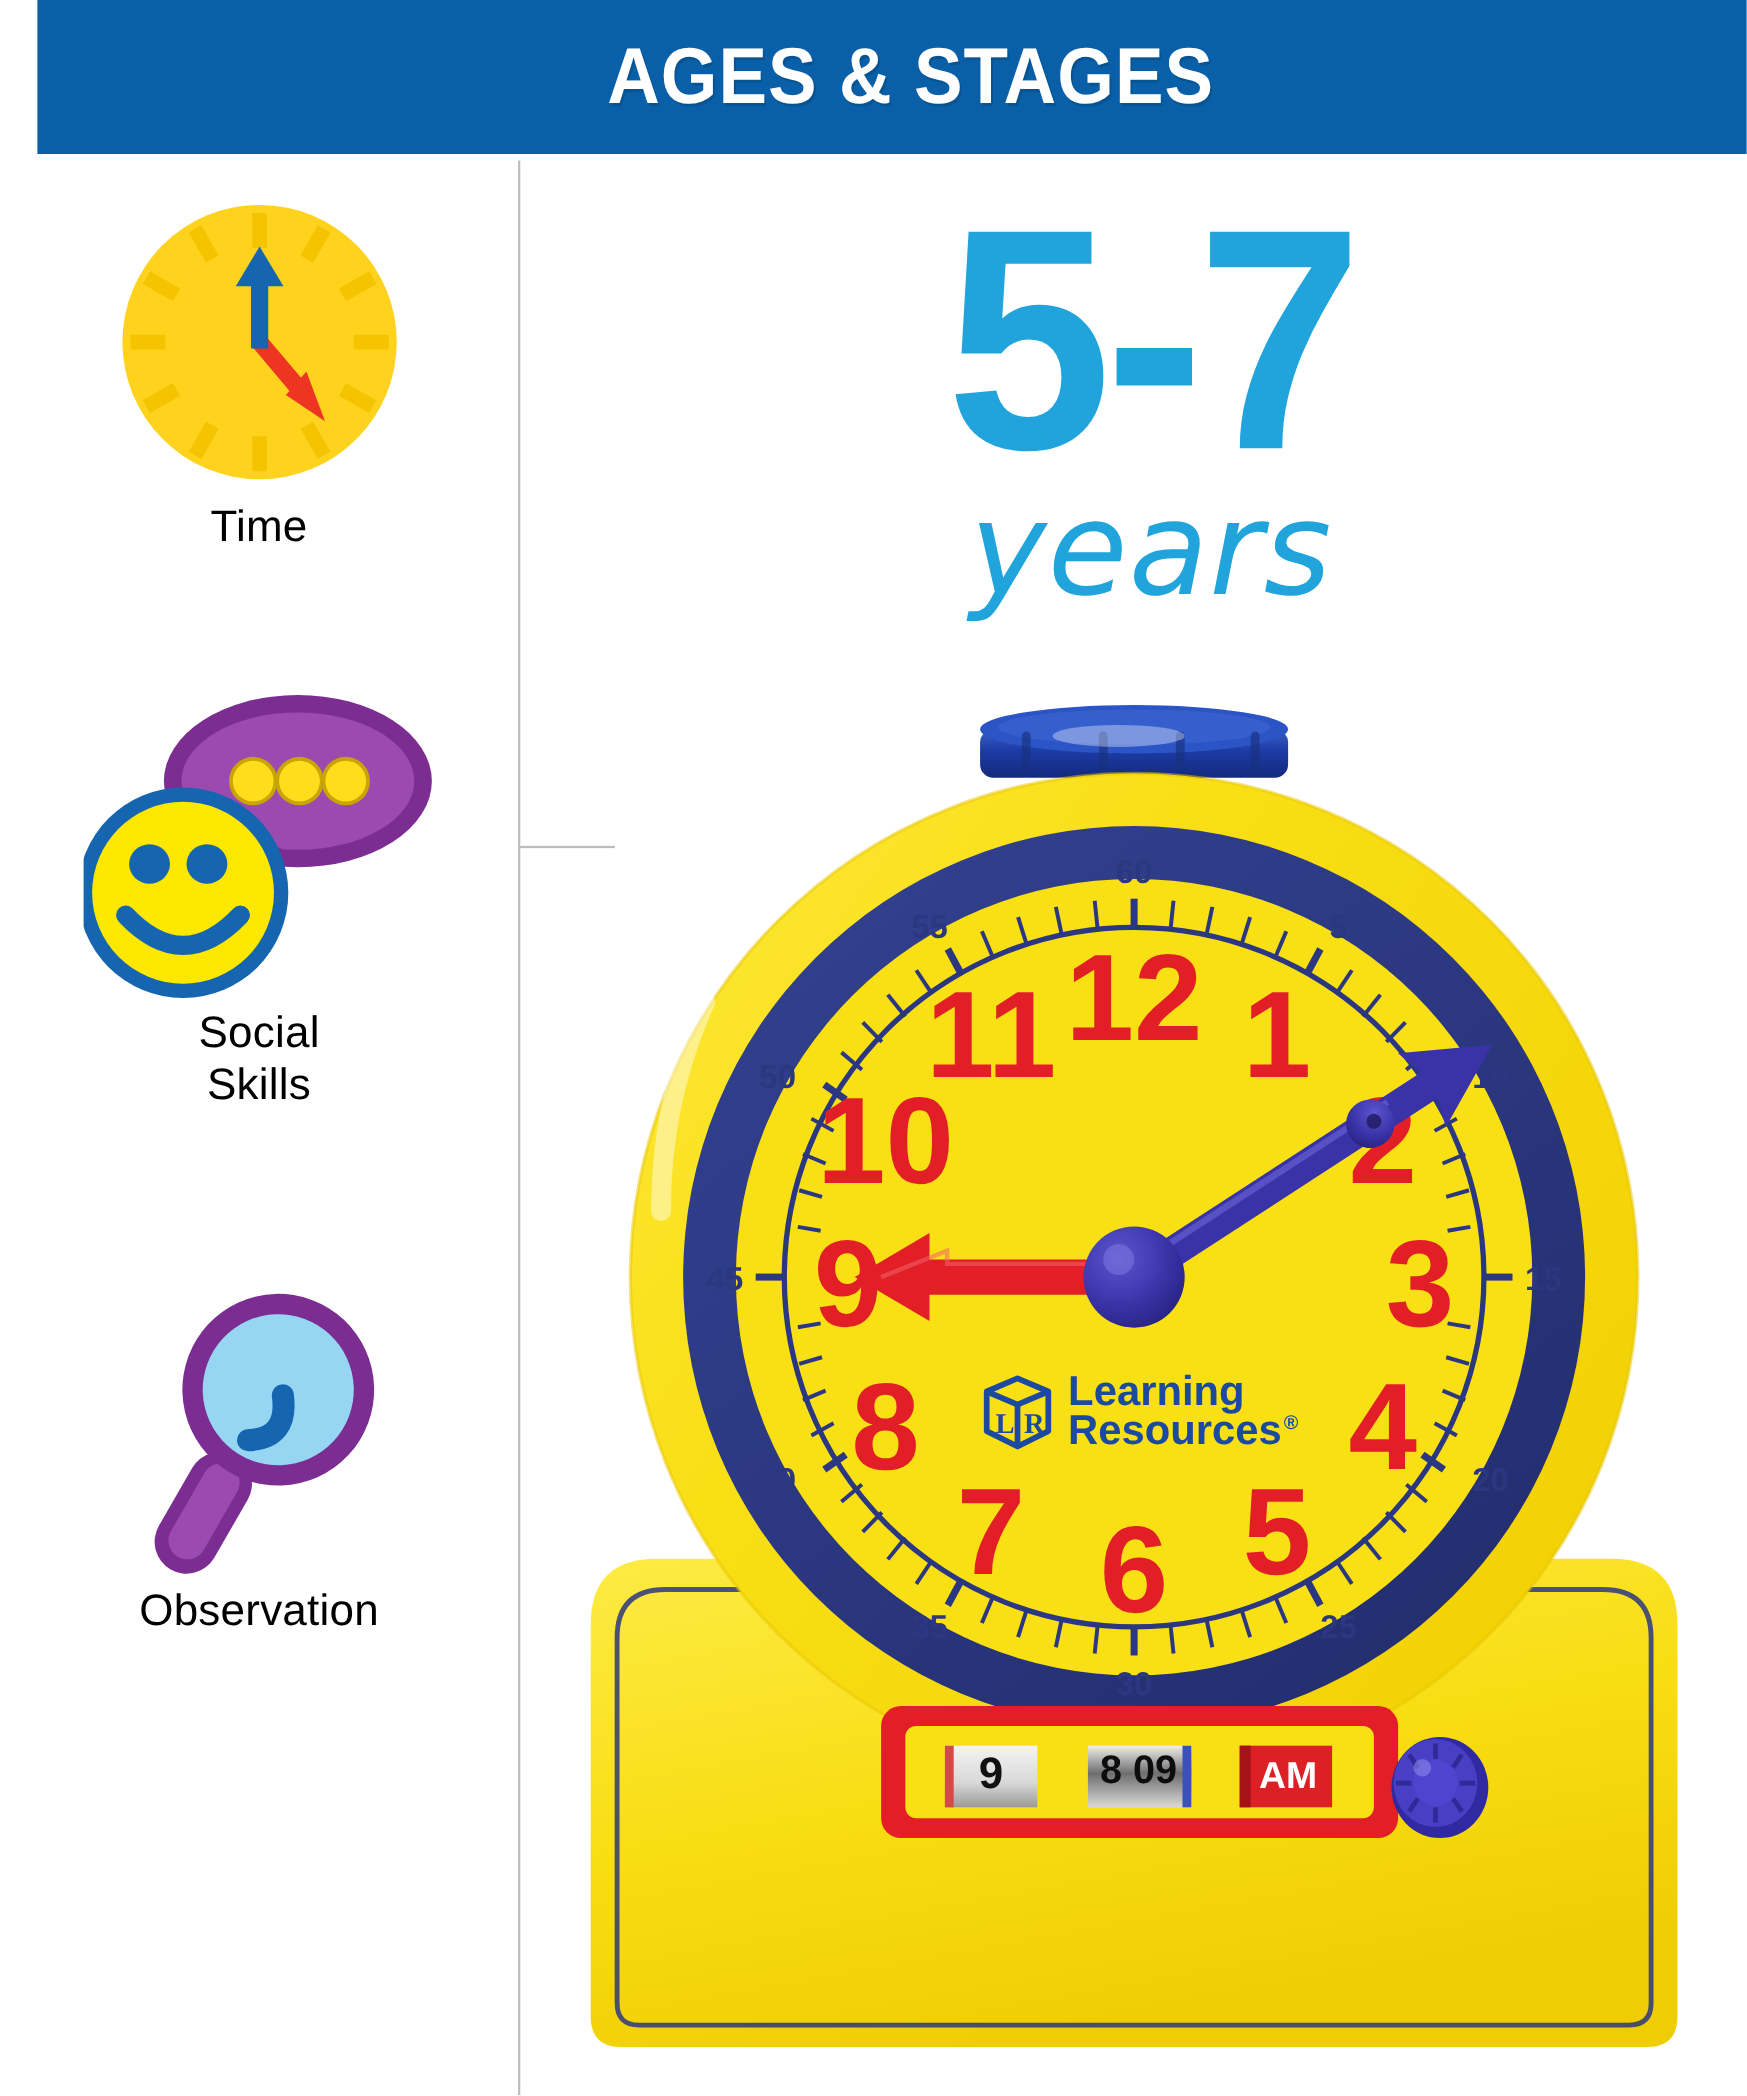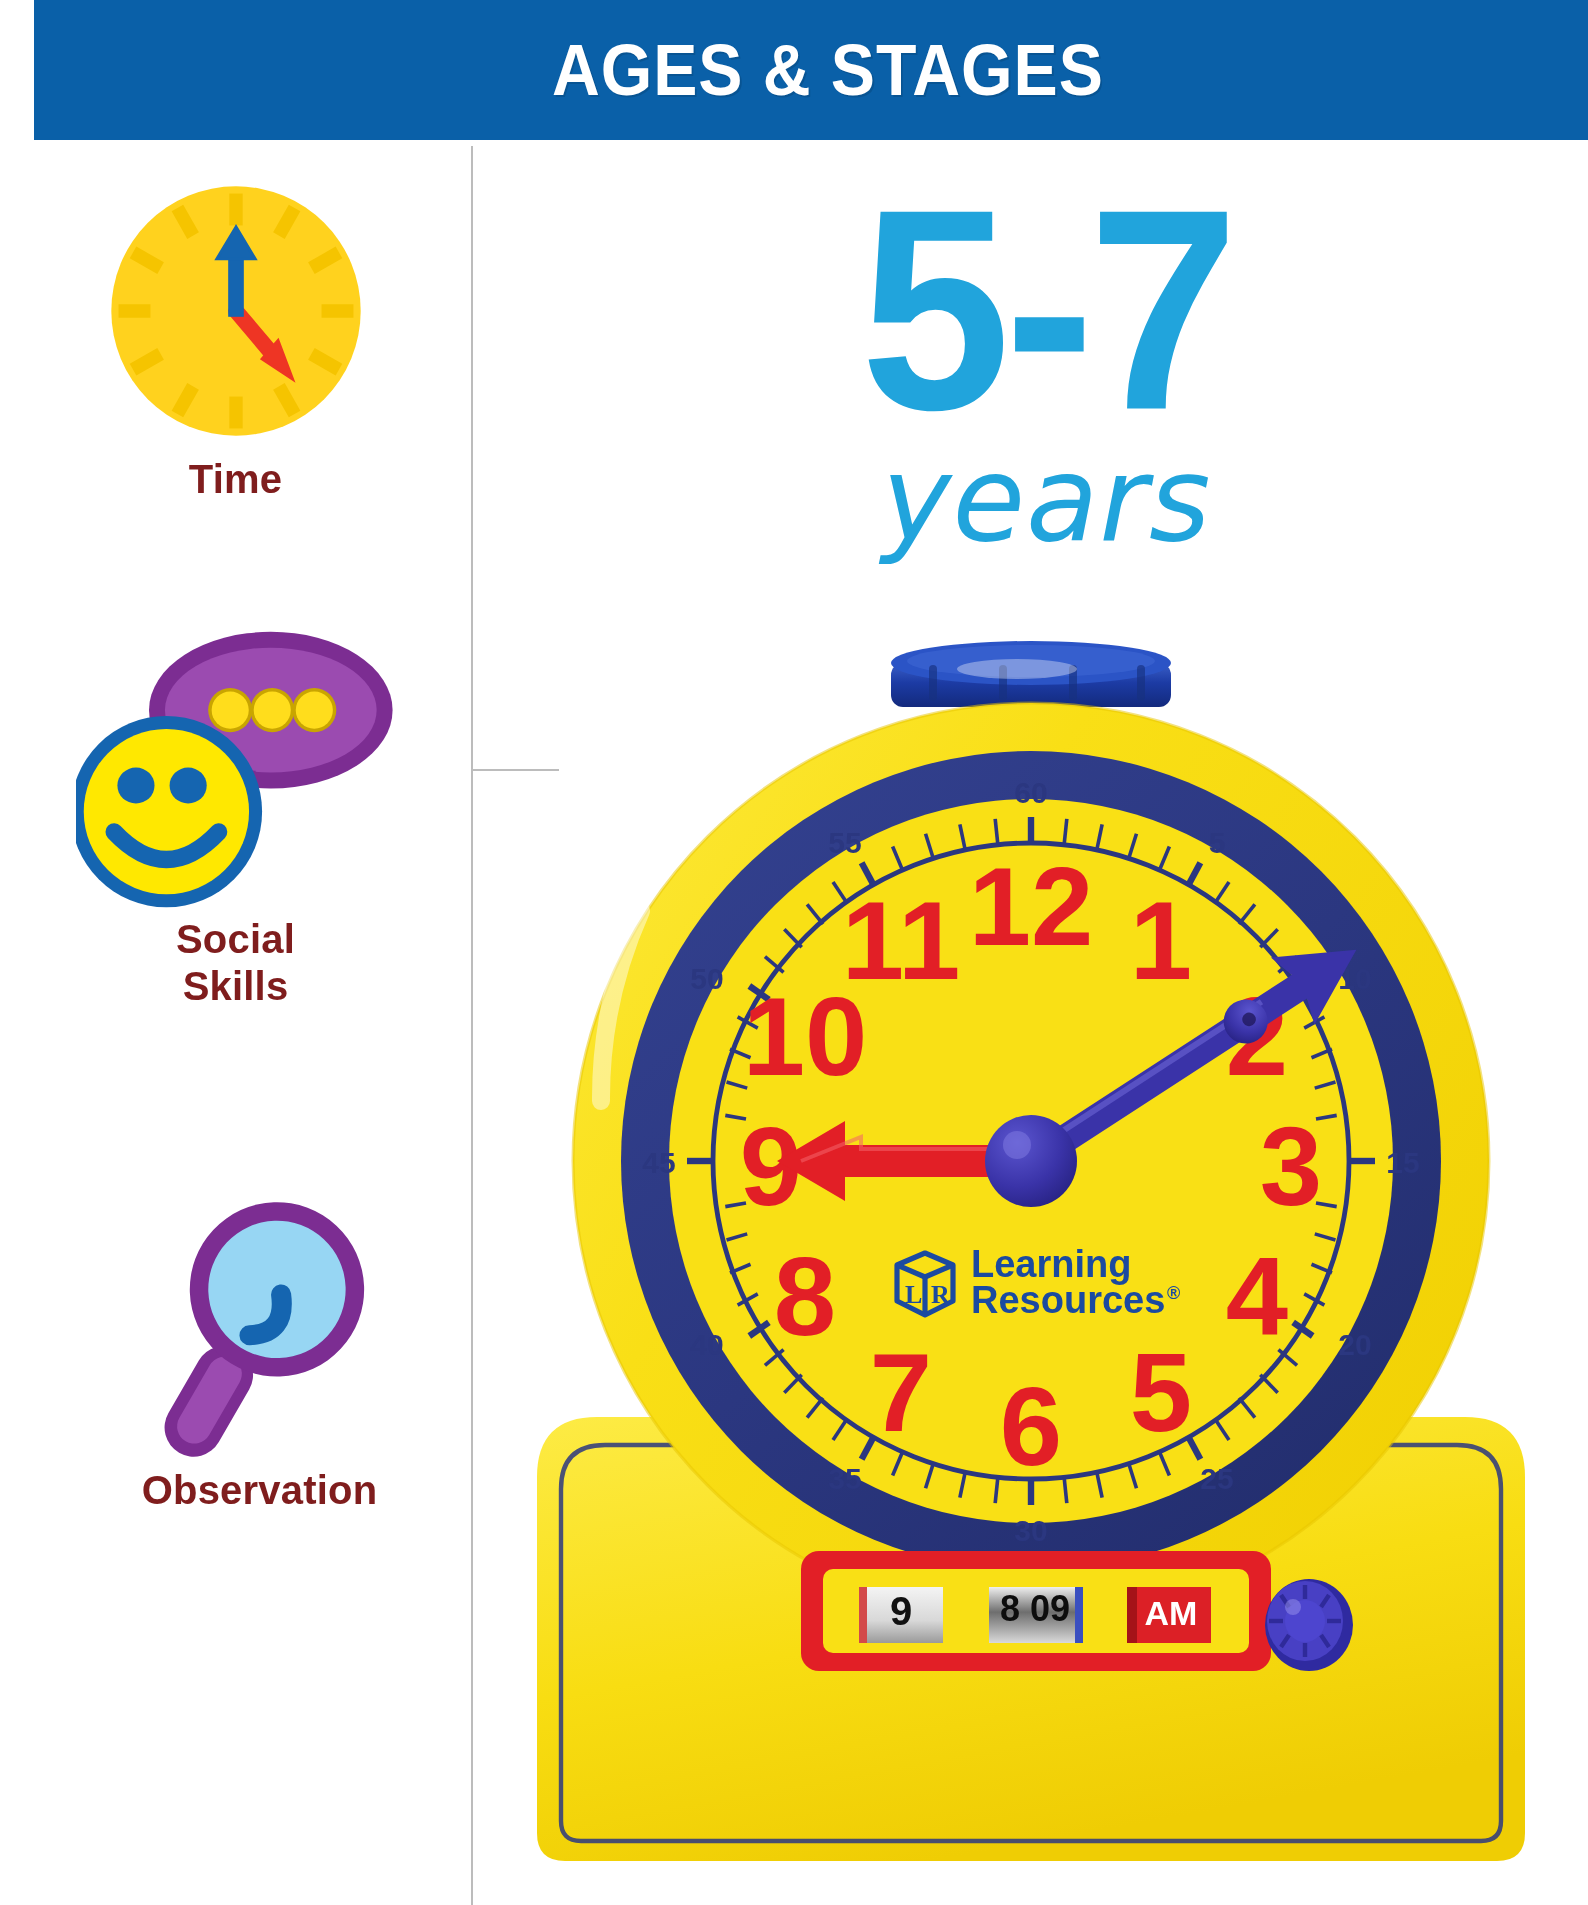--- a/index.html
+++ b/index.html
@@ -61,23 +61,23 @@
     width: 471px; height: 1759px;
   }
   .feature {
     position: absolute;
     left: 0;
     width: 471px;
     text-align: center;
   }
   .feature-label {
     font-family: "Liberation Sans", sans-serif;
-    font-weight: bold;
+    font-weight: normal;
     font-size: 40px;
-    color: #7f1d1d;
+    color: #000000;
     line-height: 1.18;
     letter-spacing: 0.2px;
   }
   .feature-icon {
     display: block;
     margin: 0 auto;
   }
 
   
   .right-col {
@@ -188,21 +188,21 @@
           <ellipse cx="38.5" cy="55" rx="6.4" ry="6.2" fill="#1565b0"></ellipse>
           <path d="M13 71 Q31 90 49 71" fill="none" stroke="#1565b0" stroke-width="6" stroke-linecap="round"></path>
         </g>
       </svg>
       <div class="feature-label">
         <div>Social</div>
         <div>Skills</div>
       </div>
     </div>
 
-    <div class="feature" style="top:1041px;padding-left:24px;">
+    <div class="feature" style="top:1015px;">
       <svg class="feature-icon" width="265" height="280" viewBox="0 0 100 106" aria-hidden="true">
         <g transform="rotate(-2 50 50)">
 
           <rect x="19" y="58" width="22" height="45" rx="11" fill="#7c2d92" transform="rotate(32 30 80)"></rect>
           <rect x="23.5" y="62" width="13" height="36" rx="6.5" fill="#9b4bb0" transform="rotate(32 30 80)"></rect>
 
           <circle cx="57" cy="39" r="33" fill="#7c2d92"></circle>
           <circle cx="57" cy="39" r="26" fill="#97d6f3"></circle>
 
           <path d="M46 56 Q60 56 58.5 41" fill="none" stroke="#1565b0" stroke-width="7.6" stroke-linecap="round"></path>

